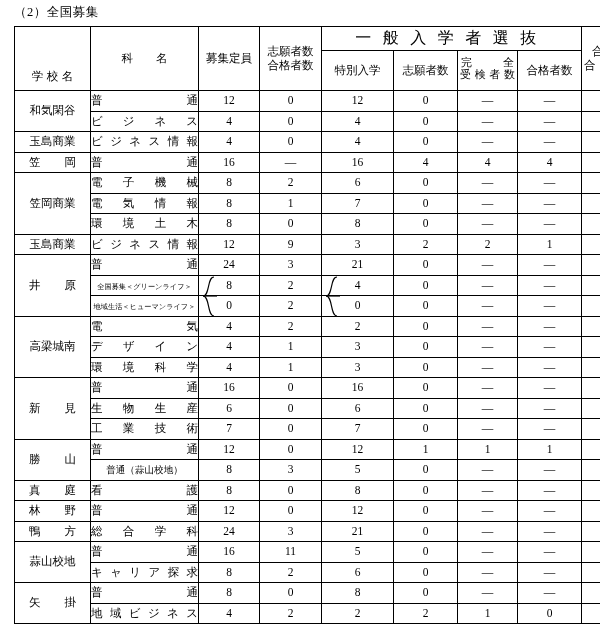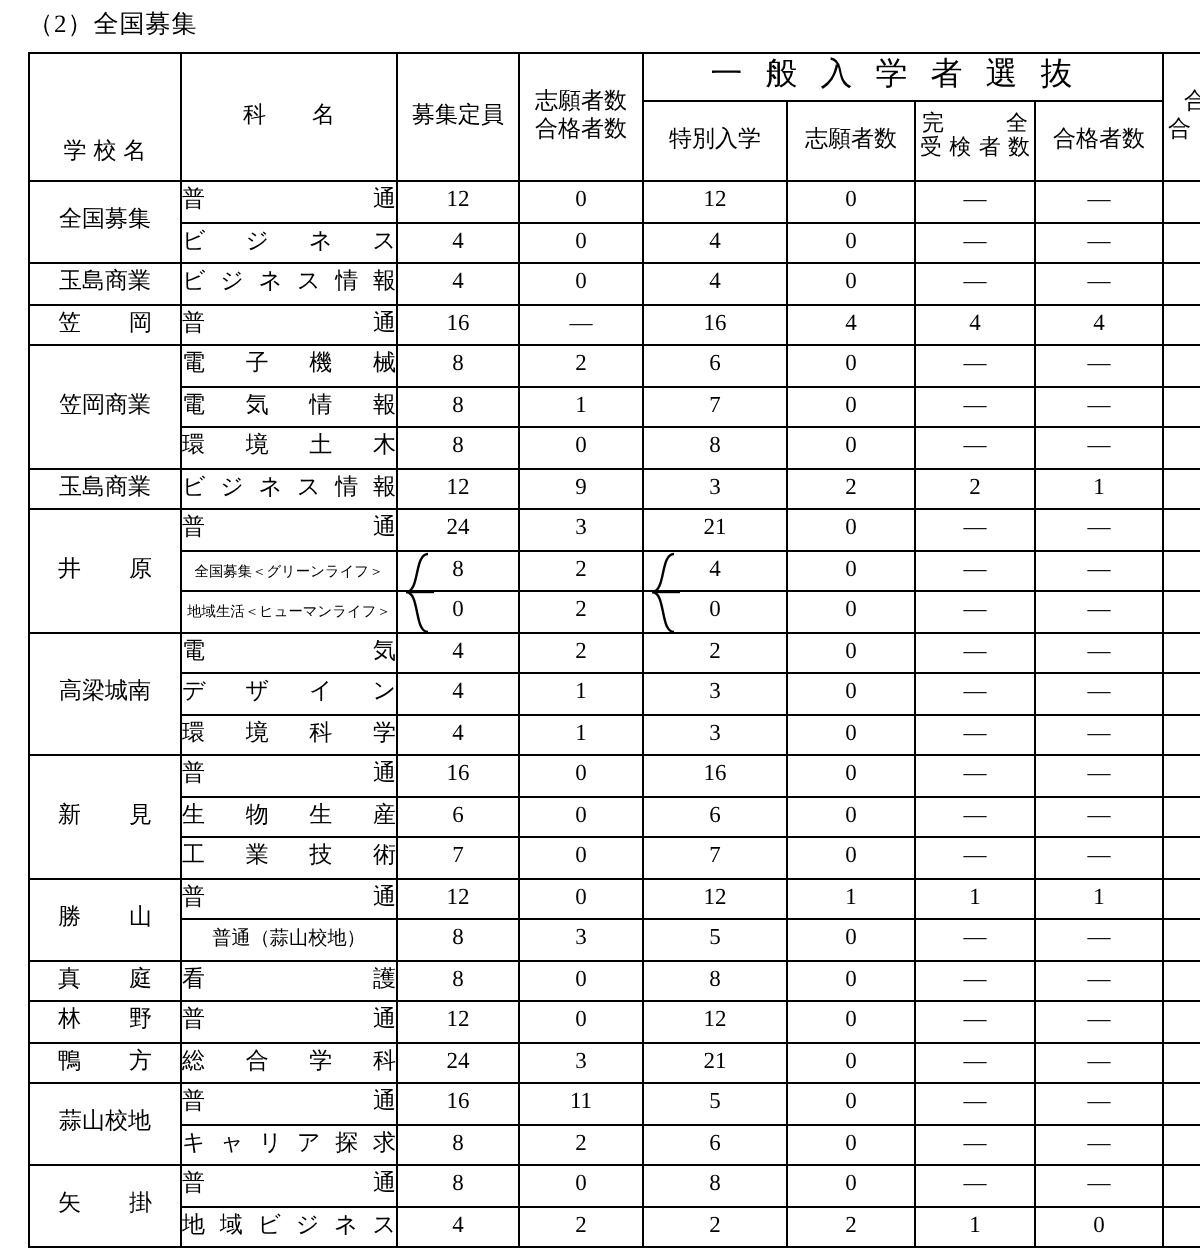--- a/index.html
+++ b/index.html
@@ -232,21 +232,21 @@
             </span>
           </span>
         </th>
         <th class="hd-sub">
           <span>合格者数</span>
         </th>
       </tr>
     </thead>
     <tbody id="tbody">
         <tr>
-          <td class="school" rowspan="2">全国募集</td>
+          <td class="school" rowspan="2">和気閑谷</td>
           <td class="course">
             <span class="just" style="display: flex;">
               <span>普</span>
               <span>通</span>
             </span>
           </td>
           <td class="num">12</td>
           <td class="num">0</td>
           <td class="num">12</td>
           <td class="num">0</td>

